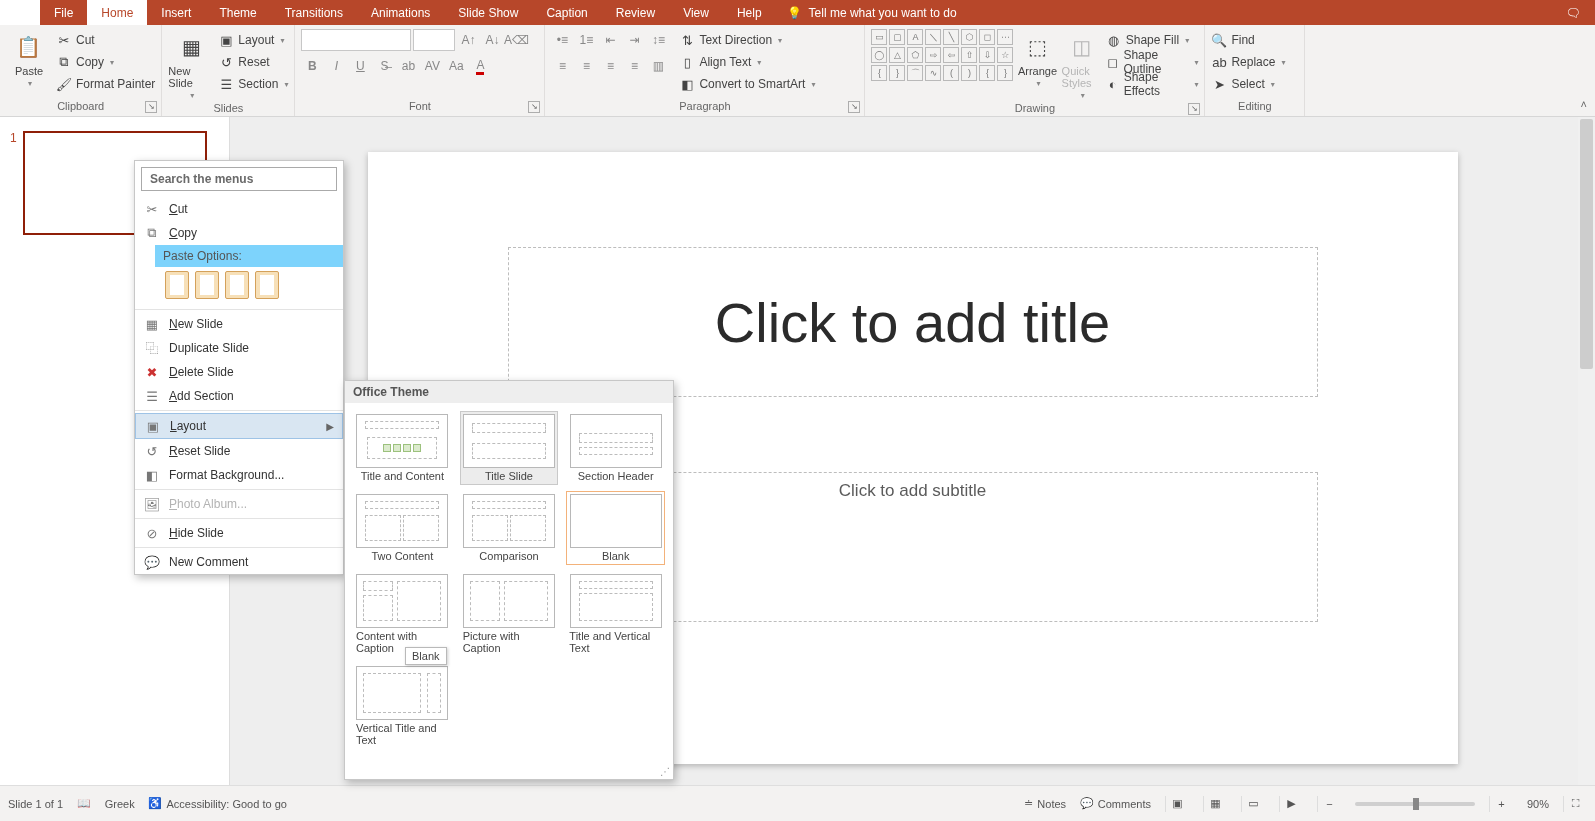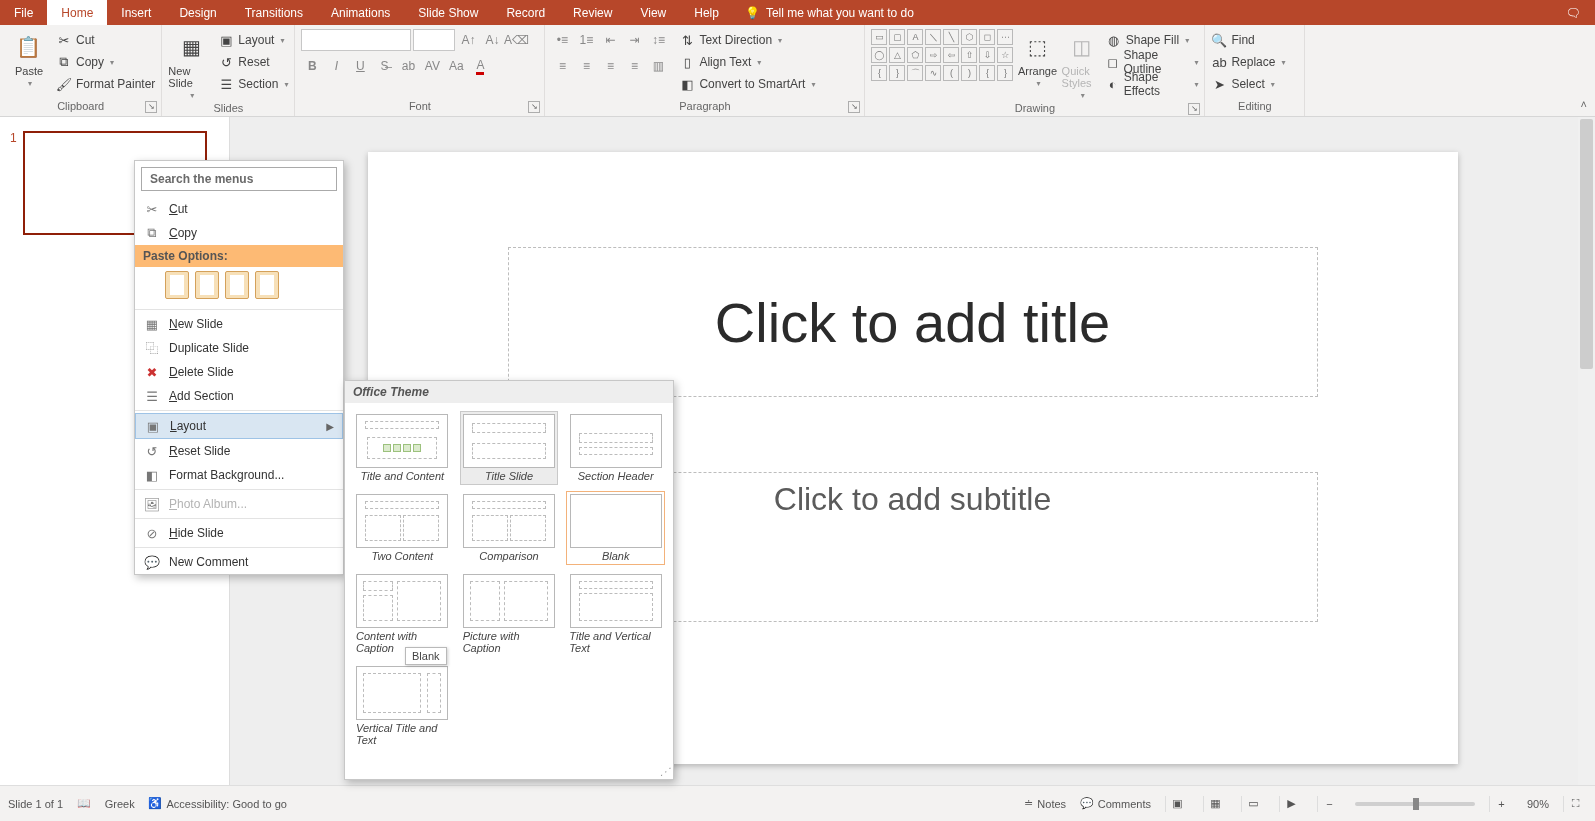--- a/index.html
+++ b/index.html
@@ -1,19 +1,19 @@
 <!DOCTYPE html>
 <html><head>
 <meta charset="utf-8">
 <style>
 * { margin: 0; padding: 0; box-sizing: border-box; font-family: "Segoe UI", Tahoma, sans-serif; }
 body { background: #fff; width: 1595px; height: 821px; overflow: hidden; position: relative; font-size: 12px; color: #444; }
 
 
-.ribbon-tabs { background: #b7472a; height: 25px; display:flex; align-items:stretch; color:#fff; font-size:12px; }
+.ribbon-tabs { background: #b7472a; height: 25px; display:flex; align-items:stretch; color:#fff; font-size:12px;margin-left:40px; }
 .ribbon-tabs .tab { padding:0 14px; display:flex; align-items:center; cursor:pointer; }
 .ribbon-tabs .tab.active { background:#fff; color:#b7472a; }
 .ribbon-tabs .tell { display:flex; align-items:center; padding:0 12px; gap:6px; }
 .ribbon-tabs .spacer{flex:1;}
 .ribbon-tabs .share-icon{padding:0 14px; display:flex; align-items:center;}
 
 .ribbon-body { height: 92px; border-bottom:1px solid #d6d6d6; background:#f3f2f1; display:flex; position:relative; }
 .group { border-right:1px solid #e0dedd; display:flex; flex-direction:column; padding:4px 6px 2px 6px; }
 .group-label { text-align:center; font-size:11px; color:#666; margin-top:auto; padding:2px 0; position:relative;}
 .group-label .launcher{position:absolute; right:-2px; bottom:1px; width:12px;height:12px; border:1px solid #adadad; font-size:8px; line-height:10px; color:#666;}
@@ -39,51 +39,51 @@
 
 .main{position:absolute; top:117px; bottom:22px; left:0; right:0; display:flex;}
 .thumb-pane{width:230px; background:#fff; border-right:1px solid #ddd; padding:14px 10px;}
 .thumb-wrap{display:flex; gap:6px;}
 .thumb-num{color:#b7472a; font-size:12px;}
 .thumb{width:184px; height:104px; border:2px solid #8f1f08; background:#fff;}
 .slide-area{flex:1; background:#eeeeee; display:flex; align-items:center; justify-content:center; position:relative;}
 .slide{background:#fff; width:1090px; height:612px; box-shadow:0 2px 6px rgba(0,0,0,.25); position:relative;}
 .ph{position:absolute; border:1px dashed #bdbdbd;}
 .ph-title{left:140px; right:140px; top:95px; height:150px; display:flex; align-items:center; justify-content:center; font-size:56px; color:#2b2b2b; font-weight:300;}
-.ph-sub{left:140px; right:140px; top:320px; height:150px; display:flex; align-items:flex-start; justify-content:center; font-size:32px; color:#5b5b5b; padding-top:8px;}
+.ph-sub{left:140px; right:140px; top:320px; height:150px; display:flex; align-items:flex-start; justify-content:center; font-size:17px; color:#5b5b5b; padding-top:8px;}
 .scroll-vert{position:absolute; right:0; top:0; bottom:0; width:17px; background:#f0f0f0;}
 .scroll-vert .sthumb{position:absolute; left:2px; right:2px; top:2px; height:250px; background:#cdcdcd; border-radius:2px;}
 
 
 .status{position:absolute; left:0; right:0; bottom:0; height:36px; background:#f3f2f1; border-top:1px solid #dedede; display:flex; align-items:center; font-size:11px; color:#555; gap:14px; padding:0 8px;justify-content:center;}
 .status .spacer{flex:1;}
 .status .sbtn{display:flex;align-items:center;gap:4px;}
 .viewbtn{width:24px;height:16px;display:flex;align-items:center;justify-content:center;border-left:1px solid #ddd;}
 .zoom-slider{width:120px;height:4px;background:#cfcfcf;position:relative;border-radius:2px;}
 .zoom-slider .zthumb{position:absolute; top:-4px; left:58px; width:6px; height:12px; background:#888;}
 
 
 .ctx{position:absolute; left:134px; top:160px; width:210px; background:#fff; border:1px solid #c7c7c7; box-shadow:2px 3px 8px rgba(0,0,0,.25); font-size:12px; color:#333;}
 .ctx .search{margin:6px; border:1px solid #aaa; height:24px; display:flex; align-items:center; padding:0 8px; color:#6a6a6a; font-weight:600;}
 .ctx-sep{height:1px;background:#e3e3e3;margin:2px 0;}
 .ctx-item{display:flex; align-items:center; height:24px; padding:0 8px; gap:8px; position:relative;}
 .ctx-item .cico{width:18px;height:18px;display:flex;align-items:center;justify-content:center;color:#777;font-size:13px;}
 .ctx-item.dis{color:#b3b3b3;}
 .ctx-item.hover{background:#d9e6f2;border:1px solid #9ec3e6;height:26px;}
 .ctx-item .arrow{position:absolute; right:8px; font-size:10px; color:#666;}
-.ctx-hdr{padding:4px 8px; font-weight:700; color:#555; background:#fdba74;}
+.ctx-hdr{padding:4px 8px; font-weight:400; color:#555; background:#7dd3fc;margin-left:20px;}
 .paste-row{display:flex; gap:6px; padding:4px 8px 8px 30px;}
 .paste-row .p{width:24px;height:28px;border:1px solid #d4a15a;background:#f7e0b8;border-radius:2px;position:relative;}
 .paste-row .p::before{content:"";position:absolute;left:4px;right:4px;top:3px;bottom:3px;background:#fff;}
 
 
 .ul-first::first-letter{text-decoration:underline;}
 
 
-.flyout{position:absolute; left:344px; top:380px; width:330px; height:400px; background:#fff; border:1px solid #c7c7c7; box-shadow:2px 3px 8px rgba(0,0,0,.25);font-style:italic;}
+.flyout{position:absolute; left:344px; top:380px; width:330px; height:400px; background:#fff; border:1px solid #c7c7c7; box-shadow:2px 3px 8px rgba(0,0,0,.25);}
 .flyout-hdr{background:#eeeeee; padding:4px 8px; font-size:12px; color:#555; font-weight:600;}
 .layout-grid{display:grid; grid-template-columns:repeat(3,1fr); gap:6px 8px; padding:8px 8px;}
 .layout-item{display:flex; flex-direction:column; align-items:center; gap:2px; font-size:11px; color:#444; padding:2px; border:1px solid transparent;}
 .layout-item.sel{background:#ececec;border:1px solid #c9c9c9;}
 .layout-item.hov{border:1px solid #f3b27a;}
 .lthumb{width:92px;height:54px;border:1px solid #b8b8b8;background:#fff;position:relative;}
 .lthumb .bar{position:absolute;border:1px dashed #bcbcbc;}
 .lthumb .bar.t{left:8px;right:8px;top:8px;height:10px;}
 .lthumb .bar.b{left:8px;right:8px;bottom:8px;top:24px;}
 .lthumb .bar.th{left:8px;right:8px;top:6px;height:8px;}
@@ -94,25 +94,25 @@
 .tooltip{position:absolute; left:405px; top:647px; background:#fff; border:1px solid #b9b9b9; padding:2px 6px; font-size:11px; box-shadow:1px 1px 3px rgba(0,0,0,.2);}
 .fly-resize{position:absolute;right:3px;bottom:2px;font-size:10px;color:#999;}
 </style>
 </head>
 <body>
 
 <div class="ribbon-tabs">
   <div class="tab">File</div>
   <div class="tab active">Home</div>
   <div class="tab">Insert</div>
-  <div class="tab">Design</div>
+  <div class="tab">Theme</div>
   <div class="tab">Transitions</div>
   <div class="tab">Animations</div>
   <div class="tab">Slide Show</div>
-  <div class="tab">Record</div>
+  <div class="tab">Caption</div>
   <div class="tab">Review</div>
   <div class="tab">View</div>
   <div class="tab">Help</div>
   <div class="tell">
     <span>💡</span>
     <span>Tell me what you want to do</span>
   </div>
   <div class="spacer"></div>
   <div class="share-icon">🗨</div>
 </div>

